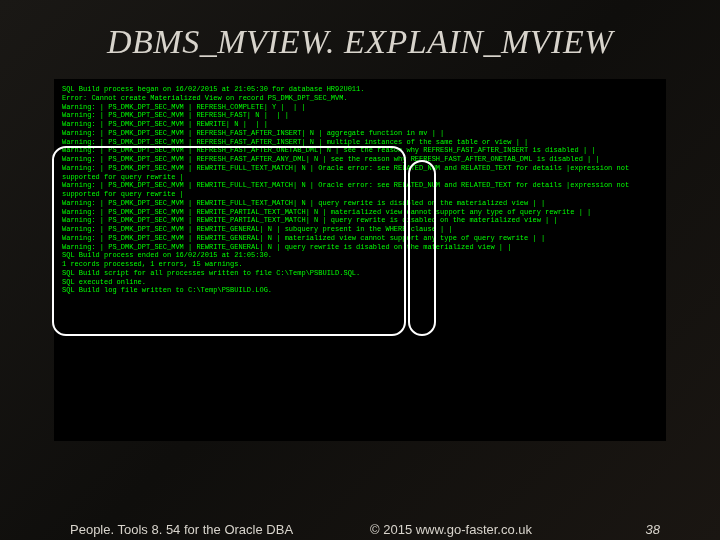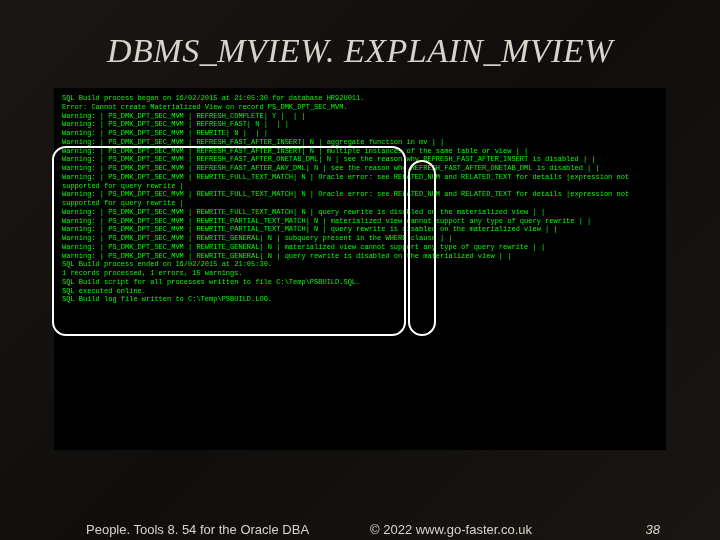--- a/index.html
+++ b/index.html
@@ -10,21 +10,21 @@
     background: linear-gradient(135deg, #1a1815 0%, #0f0e0c 50%, #1a1612 100%);
     font-family: "Times New Roman", serif;
     overflow: hidden;
     position: relative;
   }
   .title {
     font-style: italic;
     font-size: 34px;
     color: #d8d4cc;
     text-align: center;
-    padding: 32px 20px 12px 20px;
+    padding: 23px 20px 12px 20px;
     letter-spacing: 0.5px;
   }
   .terminal {
     margin: 6px 54px 0 54px;
     background: #000;
     color: #0f0;
     font-family: "Courier New", monospace;
     font-size: 7px;
     line-height: 1.25;
     padding: 6px 8px 8px 8px;
@@ -37,21 +37,21 @@
   .terminal .line { display: block; }
   .footer {
     position: absolute;
     bottom: 18px;
     left: 0;
     width: 720px;
     color: #d8d4cc;
     font-family: Arial, sans-serif;
     font-size: 13px;
   }
-  .footer-left  { position: absolute; left: 70px; margin-left: 16px;  }
+  .footer-left  { position: absolute; left: 70px;  }
   .footer-center{ position: absolute; left: 370px; }
   .footer-right { position: absolute; right: 60px; font-style: italic; }
   .highlight-box {
     position: absolute;
     border: 2px solid #fff;
     border-radius: 14px;
     pointer-events: none;
   }
   .box1 { left: 52px;  top: 146px; width: 350px; height: 186px; }
   .box2 { left: 408px; top: 160px; width: 24px;  height: 172px; }
@@ -61,15 +61,15 @@
 
 <div class="title">DBMS_MVIEW. EXPLAIN_MVIEW</div>
 
 <div class="terminal" id="terminal"><span class="line">SQL Build process began on 16/02/2015 at 21:05:30 for database HR92U011.</span><span class="line">Error: Cannot create Materialized View on record PS_DMK_DPT_SEC_MVM.</span><span class="line">Warning: | PS_DMK_DPT_SEC_MVM | REFRESH_COMPLETE| Y |  | |</span><span class="line">Warning: | PS_DMK_DPT_SEC_MVM | REFRESH_FAST| N |  | |</span><span class="line">Warning: | PS_DMK_DPT_SEC_MVM | REWRITE| N |  | |</span><span class="line">Warning: | PS_DMK_DPT_SEC_MVM | REFRESH_FAST_AFTER_INSERT| N | aggregate function in mv | |</span><span class="line">Warning: | PS_DMK_DPT_SEC_MVM | REFRESH_FAST_AFTER_INSERT| N | multiple instances of the same table or view | |</span><span class="line">Warning: | PS_DMK_DPT_SEC_MVM | REFRESH_FAST_AFTER_ONETAB_DML| N | see the reason why REFRESH_FAST_AFTER_INSERT is disabled | |</span><span class="line">Warning: | PS_DMK_DPT_SEC_MVM | REFRESH_FAST_AFTER_ANY_DML| N | see the reason why REFRESH_FAST_AFTER_ONETAB_DML is disabled | |</span><span class="line">Warning: | PS_DMK_DPT_SEC_MVM | REWRITE_FULL_TEXT_MATCH| N | Oracle error: see RELATED_NUM and RELATED_TEXT for details |expression not supported for query rewrite |</span><span class="line">Warning: | PS_DMK_DPT_SEC_MVM | REWRITE_FULL_TEXT_MATCH| N | Oracle error: see RELATED_NUM and RELATED_TEXT for details |expression not supported for query rewrite |</span><span class="line">Warning: | PS_DMK_DPT_SEC_MVM | REWRITE_FULL_TEXT_MATCH| N | query rewrite is disabled on the materialized view | |</span><span class="line">Warning: | PS_DMK_DPT_SEC_MVM | REWRITE_PARTIAL_TEXT_MATCH| N | materialized view cannot support any type of query rewrite | |</span><span class="line">Warning: | PS_DMK_DPT_SEC_MVM | REWRITE_PARTIAL_TEXT_MATCH| N | query rewrite is disabled on the materialized view | |</span><span class="line">Warning: | PS_DMK_DPT_SEC_MVM | REWRITE_GENERAL| N | subquery present in the WHERE clause | |</span><span class="line">Warning: | PS_DMK_DPT_SEC_MVM | REWRITE_GENERAL| N | materialized view cannot support any type of query rewrite | |</span><span class="line">Warning: | PS_DMK_DPT_SEC_MVM | REWRITE_GENERAL| N | query rewrite is disabled on the materialized view | |</span><span class="line"></span><span class="line">SQL Build process ended on 16/02/2015 at 21:05:30.</span><span class="line">1 records processed, 1 errors, 15 warnings.</span><span class="line">SQL Build script for all processes written to file C:\Temp\PSBUILD.SQL.</span><span class="line">SQL executed online.</span><span class="line">SQL Build log file written to C:\Temp\PSBUILD.LOG.</span></div>
 
 <div class="highlight-box box1"></div>
 <div class="highlight-box box2"></div>
 
 <div class="footer">
   <span class="footer-left">People. Tools 8. 54 for the Oracle DBA</span>
-  <span class="footer-center">© 2022 www.go-faster.co.uk</span>
+  <span class="footer-center">© 2015 www.go-faster.co.uk</span>
   <span class="footer-right">38</span>
 </div>
 
 </body></html>

